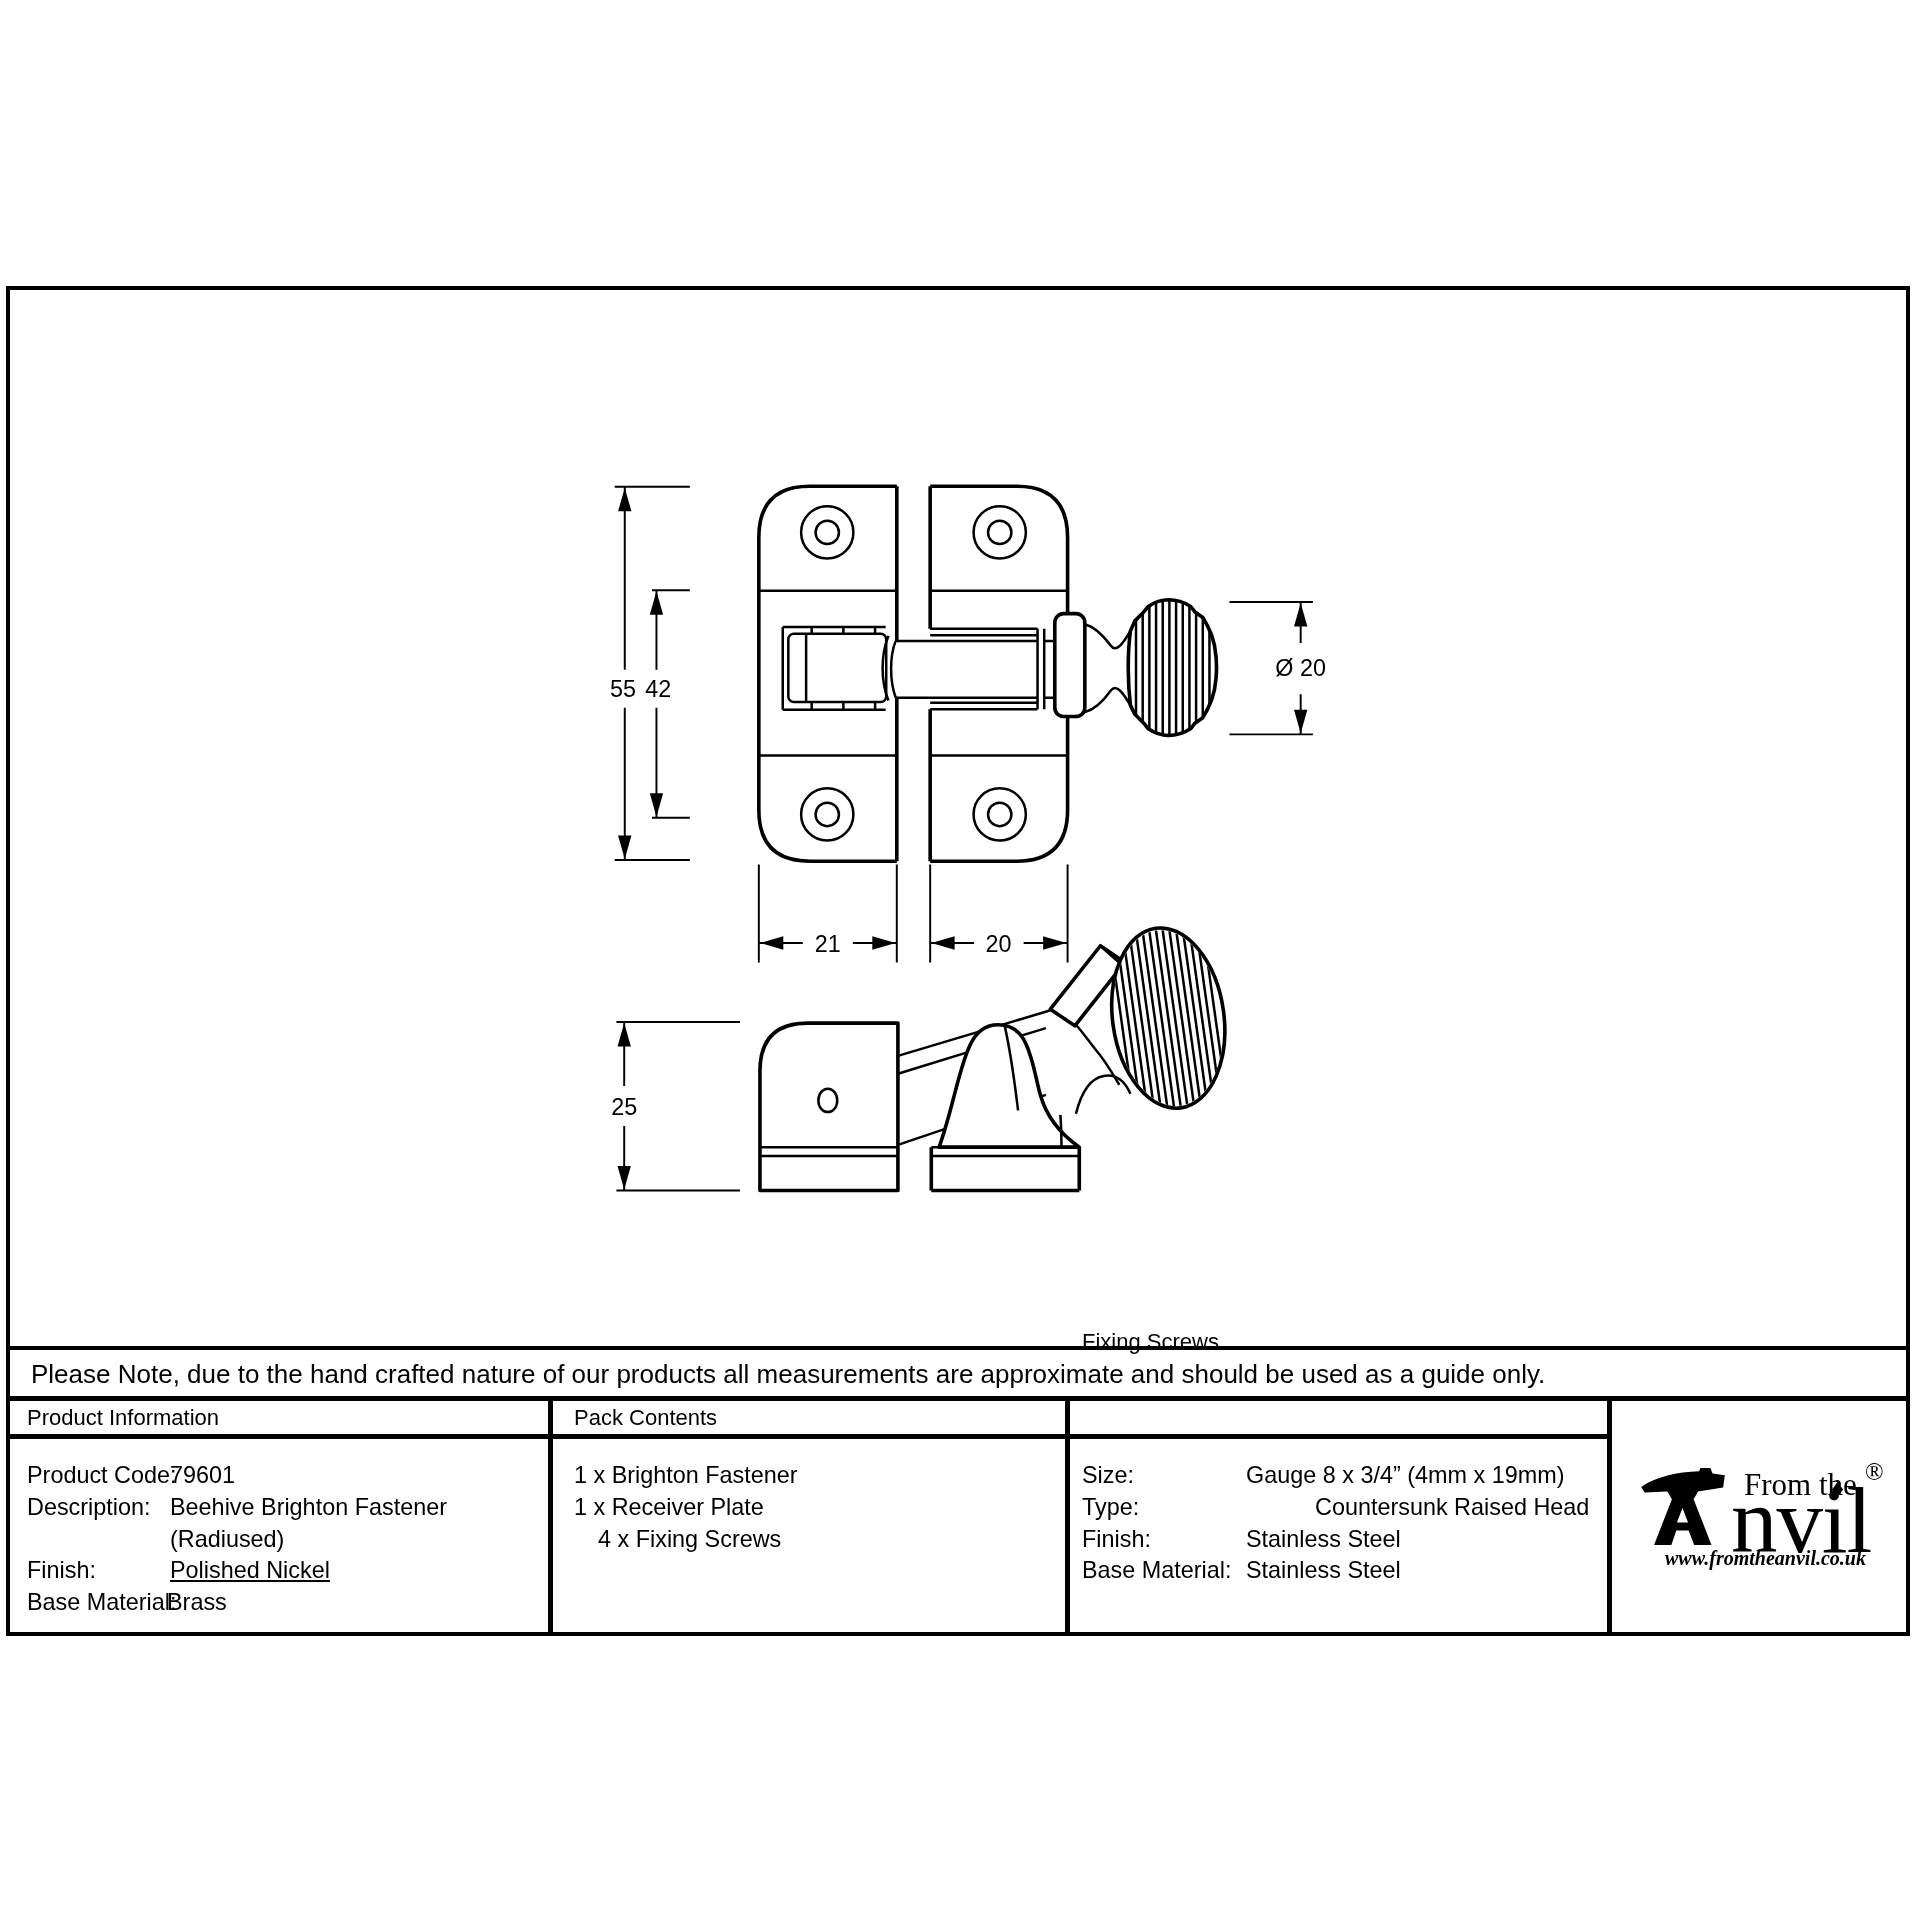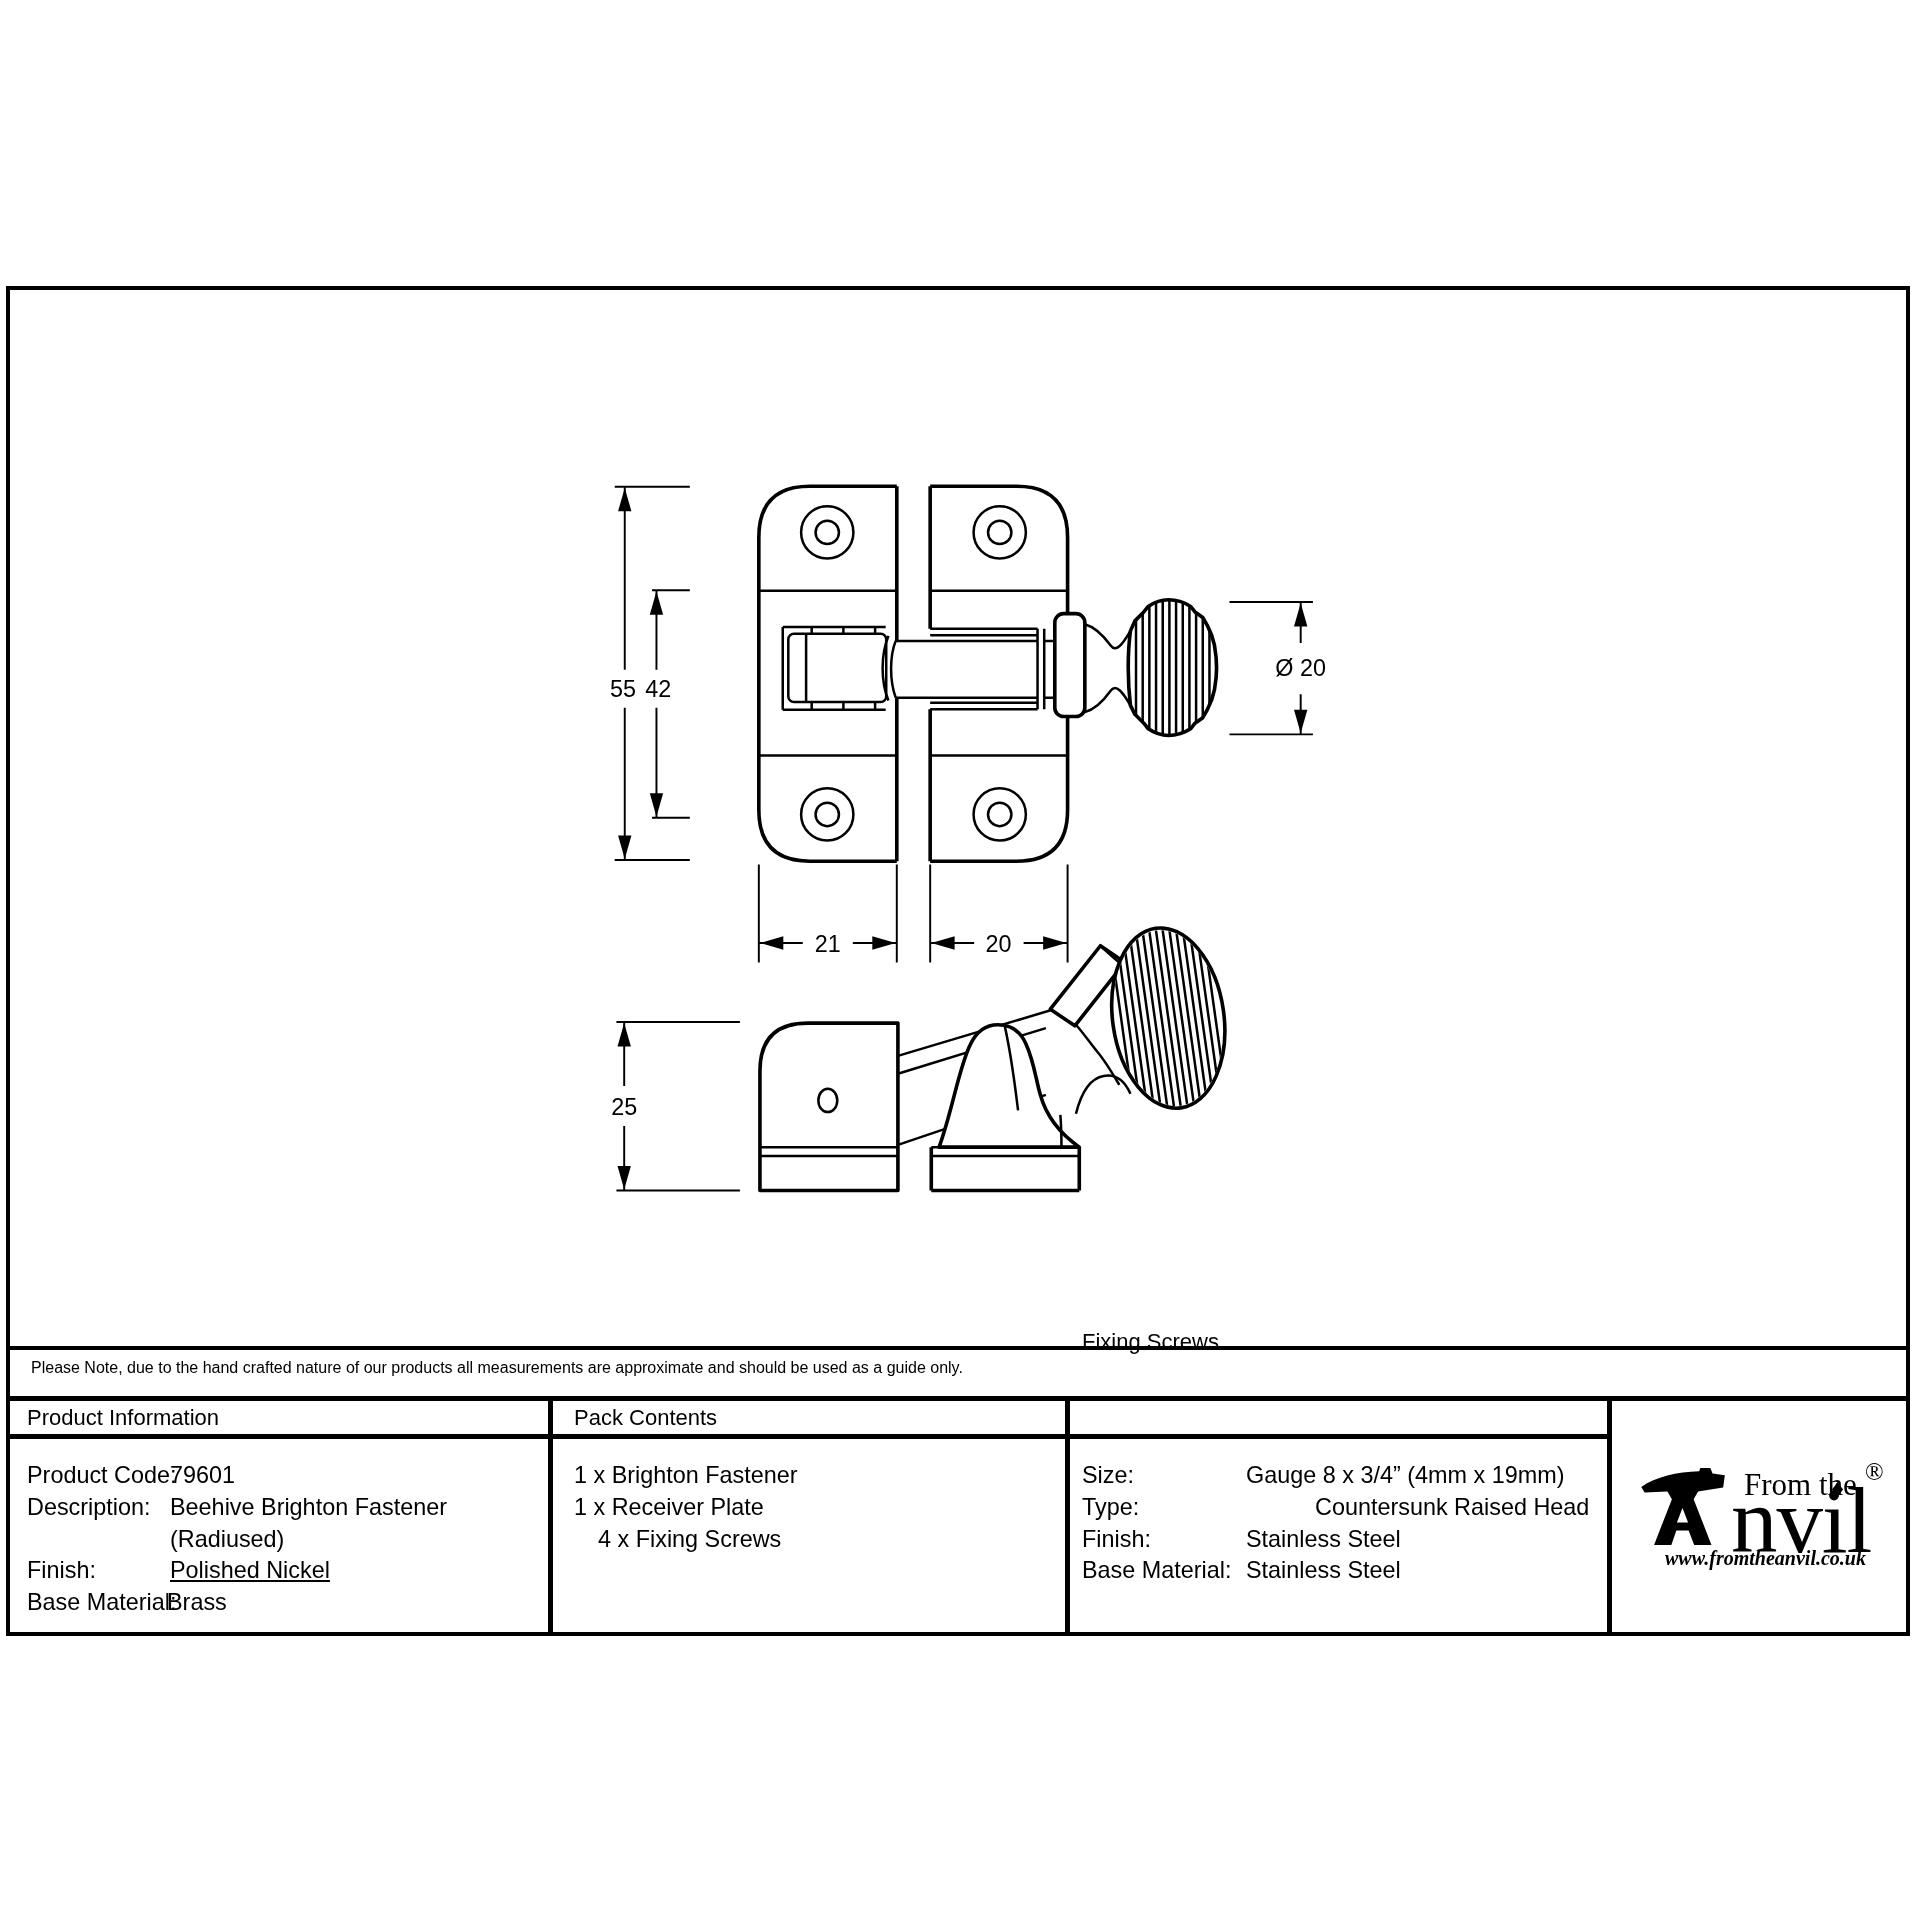--- a/index.html
+++ b/index.html
@@ -3,21 +3,21 @@
 <meta charset="utf-8">
 <style>
   html,body{margin:0;padding:0;background:#fff;}
   body{width:1926px;height:1926px;position:relative;font-family:"Liberation Sans",sans-serif;color:#000;}
   .abs{position:absolute;}
   #outer-border{left:5.6px;top:286px;width:1904px;height:1350px;border:4.5px solid #000;box-sizing:border-box;}
   .hline{background:#000;}
   .vline{background:#000;}
   .txt{font-size:23.4px;line-height:27px;white-space:nowrap;}
   .hdr{font-size:22px;line-height:27px;white-space:nowrap;}
-  .note-text{font-size:16px;white-space:nowrap;}
+  .note-text{font-size:26px;white-space:nowrap;}
   svg text{font-family:"Liberation Sans",sans-serif;font-size:42px;fill:#000;}
   .ln{fill:none;stroke:#000;stroke-width:6.5;stroke-linecap:butt;stroke-linejoin:round;}
   .md{fill:none;stroke:#000;stroke-width:4.5;stroke-linejoin:round;}
   .tn{fill:none;stroke:#000;stroke-width:3.5;}
   .whitefill{fill:#fff;stroke:#000;stroke-width:6.5;stroke-linejoin:round;}
   .arrow{fill:#000;stroke:none;}
   .logo-serif{font-family:"Liberation Serif",serif;}
 </style>
 </head>
 <body>

